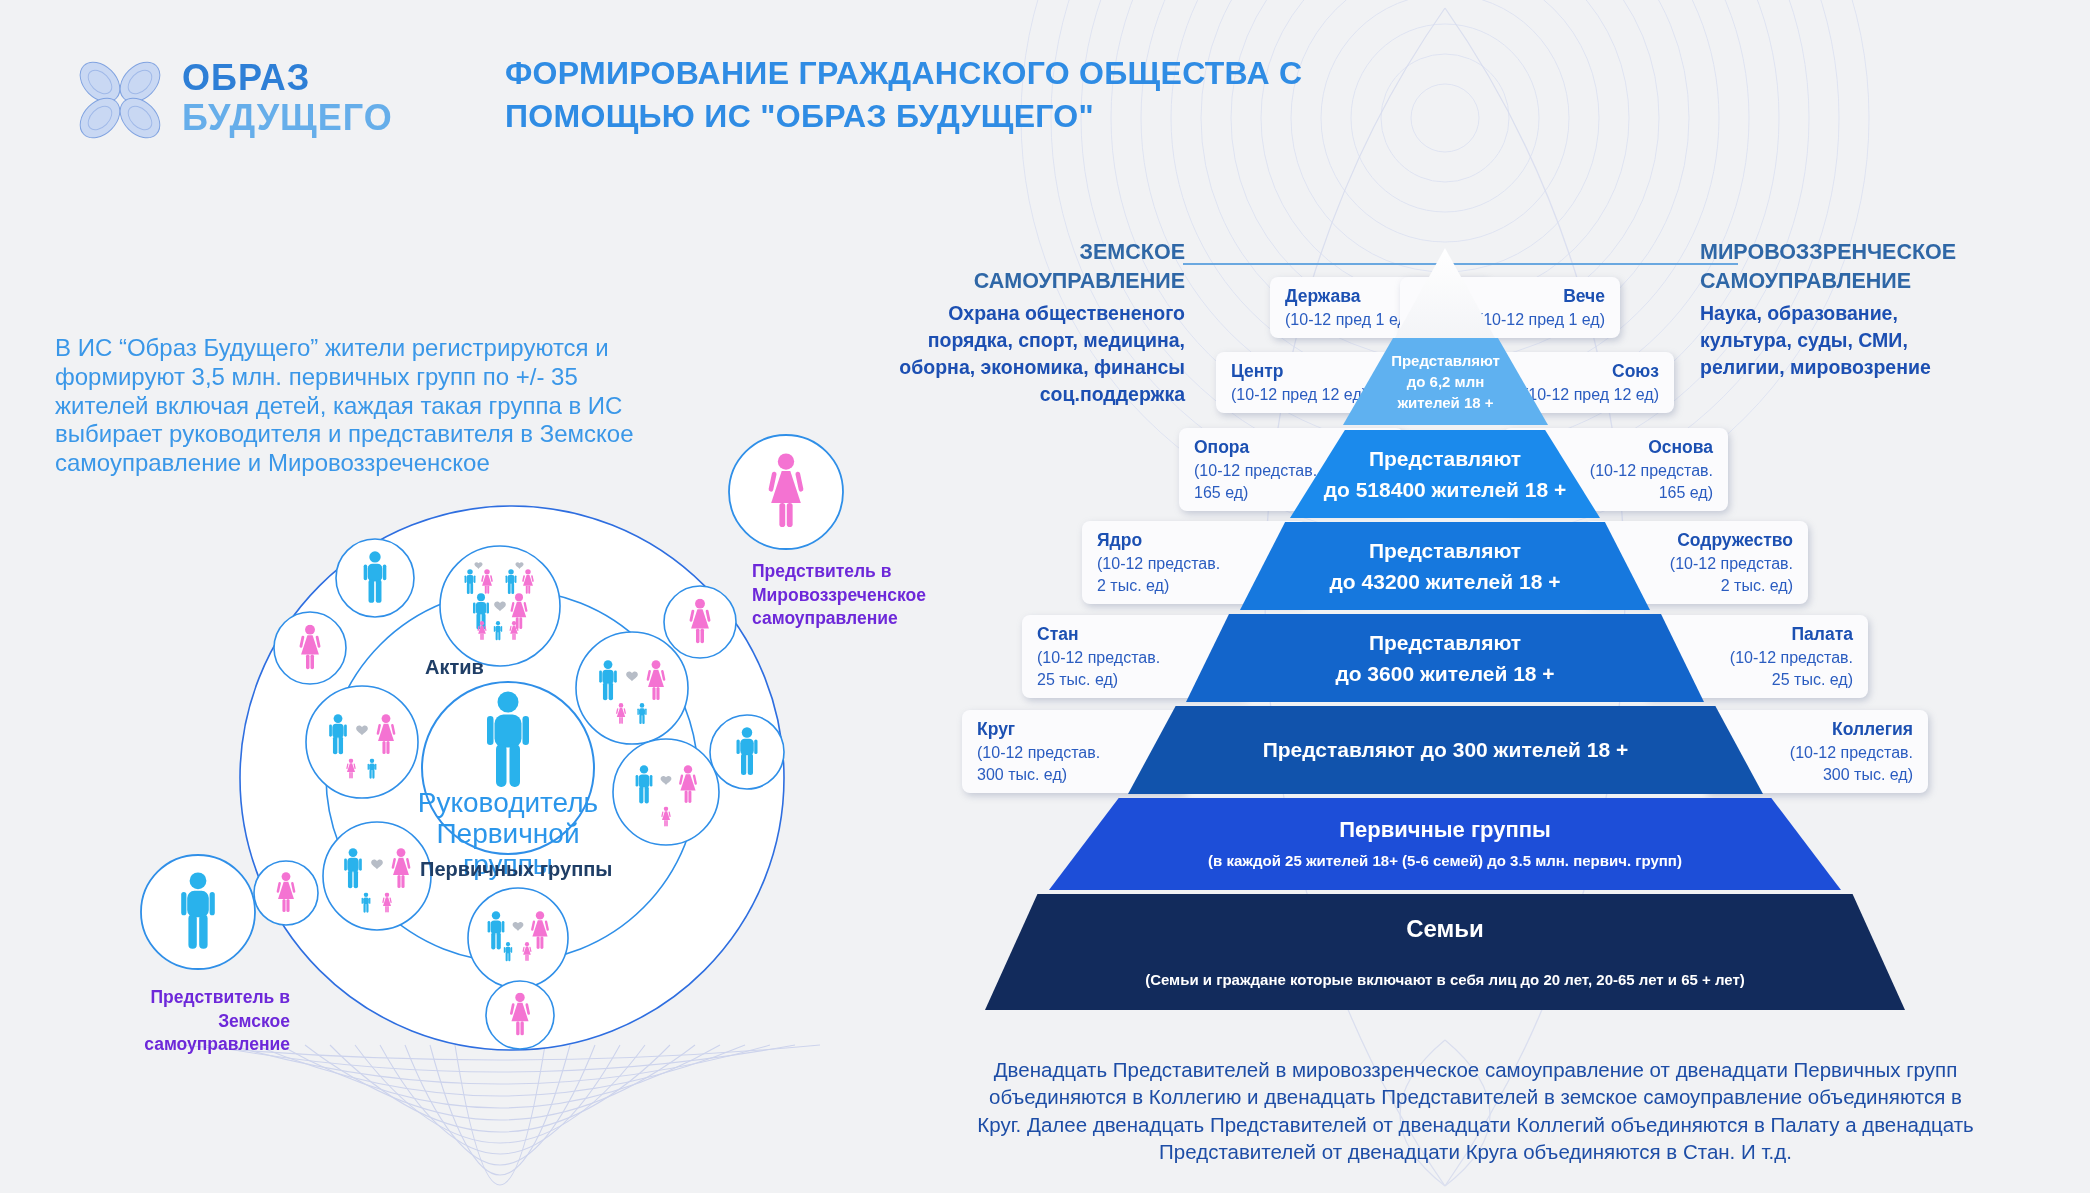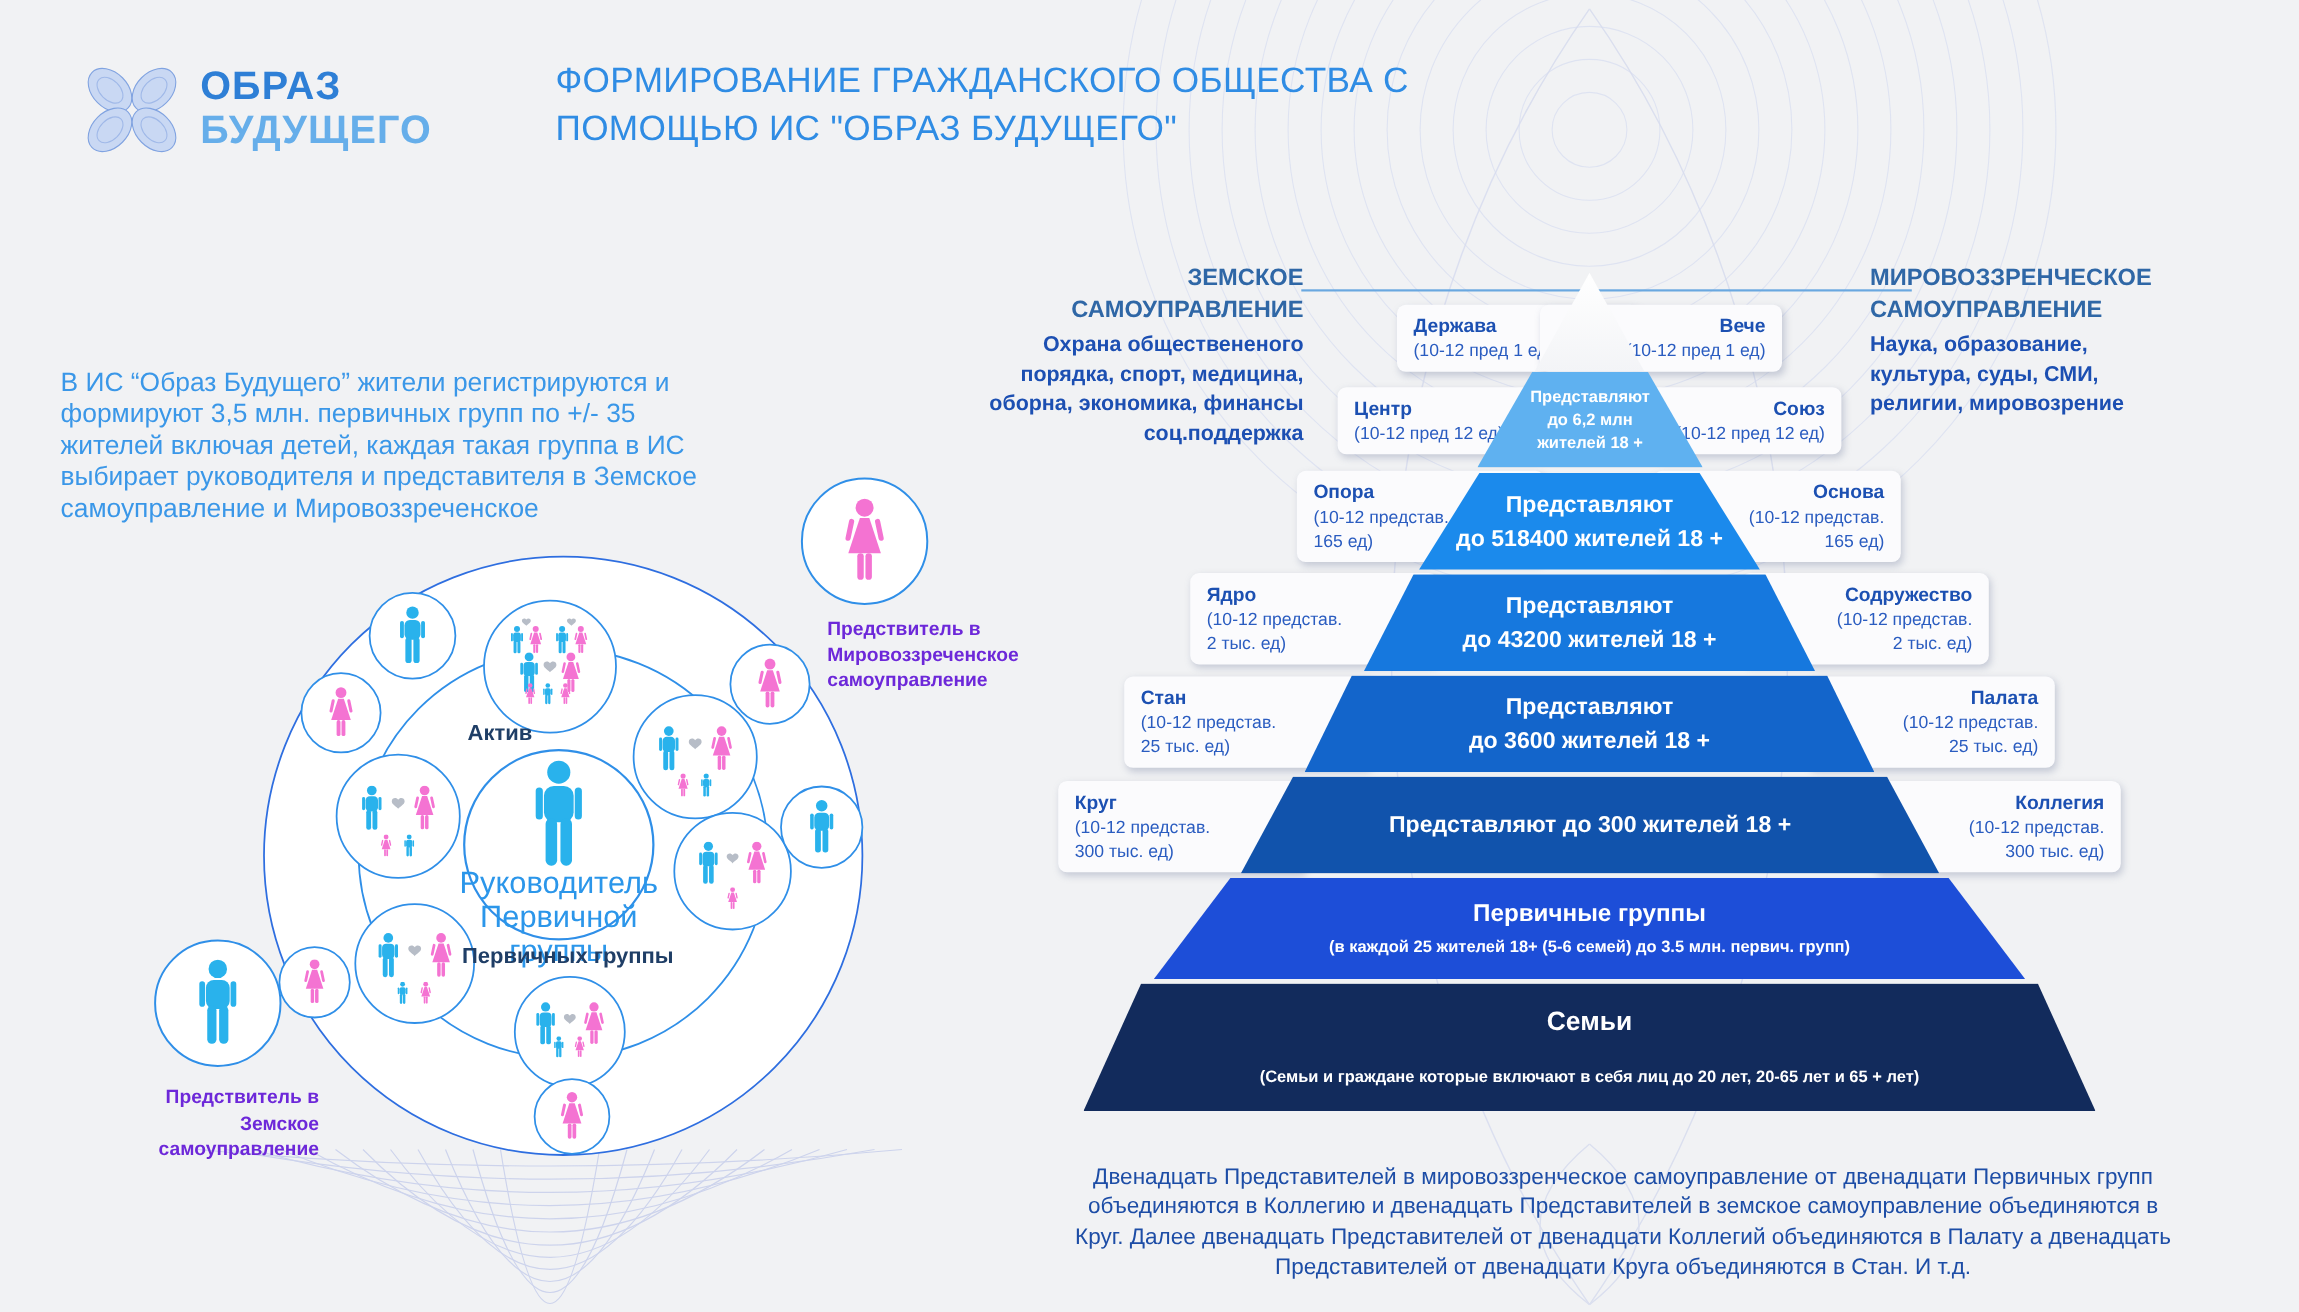--- a/index.html
+++ b/index.html
@@ -14,21 +14,21 @@
   
   .bg-svg { position:absolute; left:0; top:0; z-index:0; pointer-events:none; }
   .fig-svg { position:absolute; left:0; top:0; z-index:1; pointer-events:none; }
 
   
   .logo-text { left:182px; top:58px; z-index:4; font-weight:700; font-size:36px; line-height:1.12; letter-spacing:1px; }
   .logo-text .l1 { color:#2e7fd6; }
   .logo-text .l2 { color:#66aeea; }
   .page-title {
     left:505px; top:52px; width:860px; z-index:4;
-    color:#2f8ce4; font-size:32px; font-weight:400; line-height:1.34; letter-spacing:.3px;
+    color:#2f8ce4; font-size:32px; font-weight:700; line-height:1.34; letter-spacing:.3px;
   }
 
   
   .intro {
     left:55px; top:334px; width:610px; z-index:4;
     color:#3a97e8; font-size:24px; font-weight:500; line-height:1.2;
   }
 
   
   .col-head { z-index:4; font-weight:700; color:#2f67a6; font-size:21.5px; line-height:1.35; }

